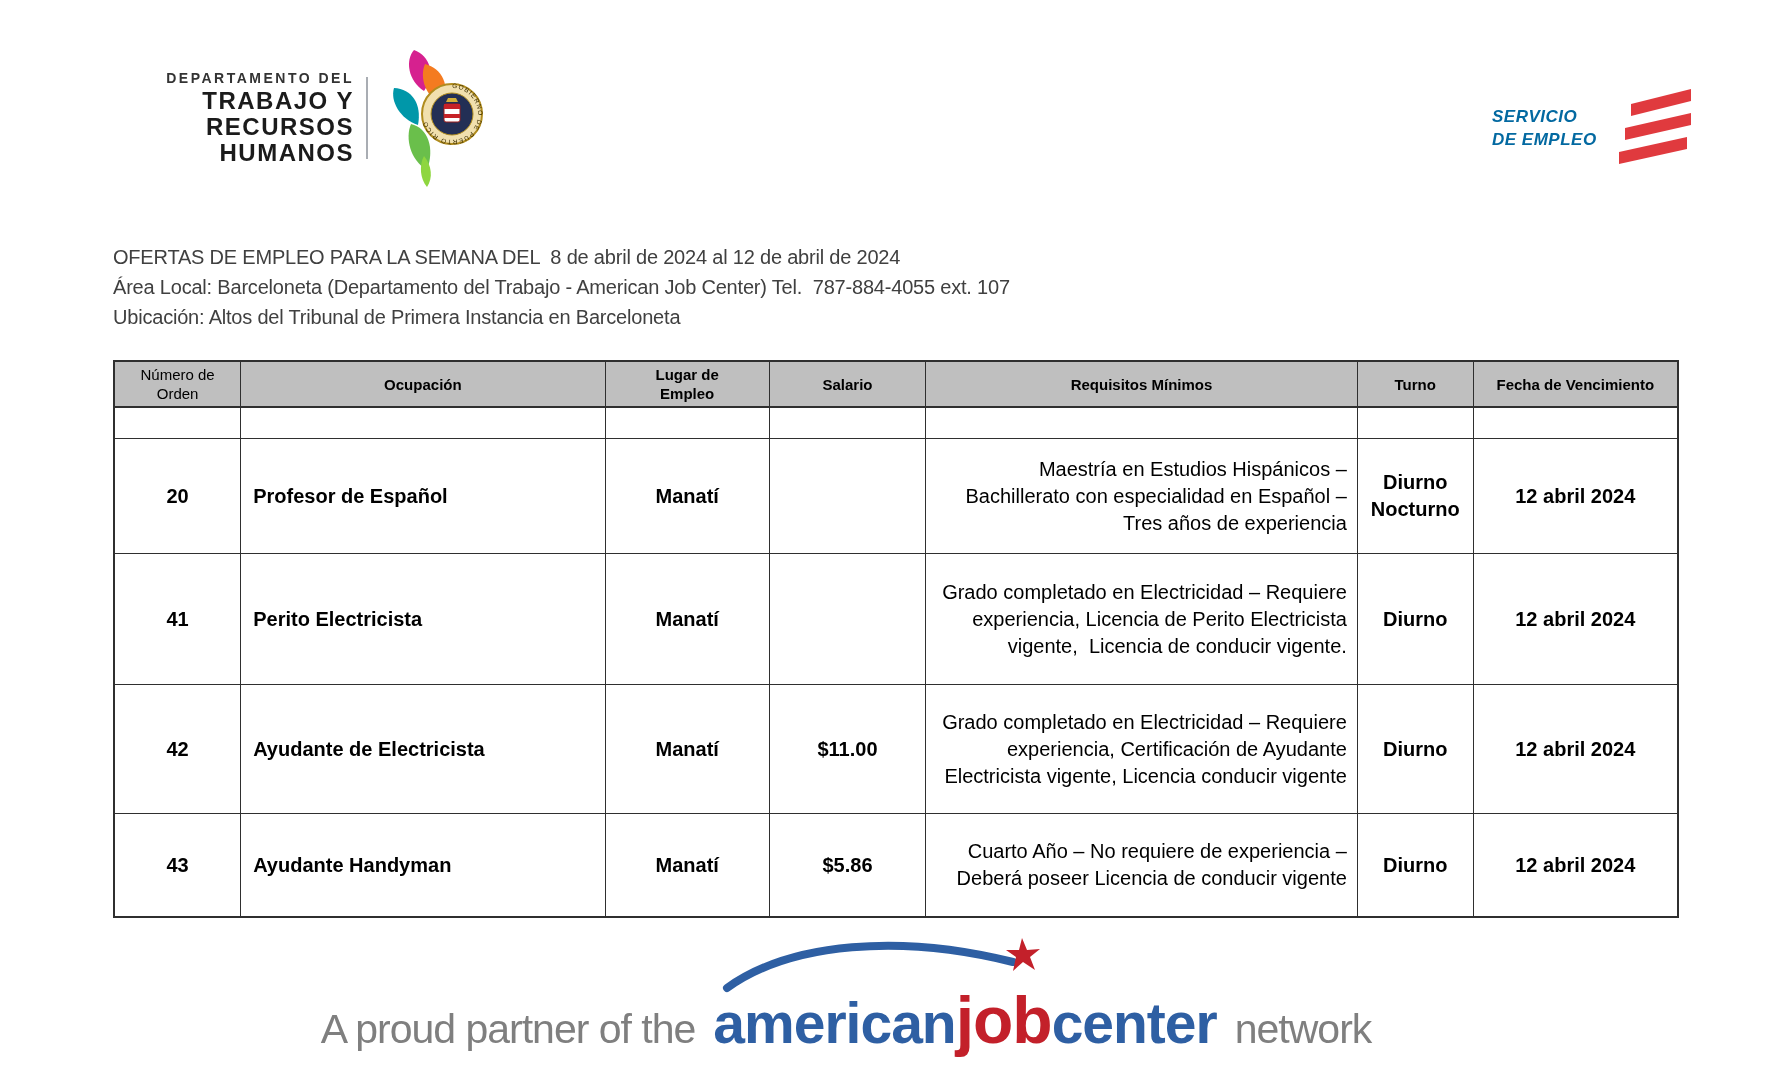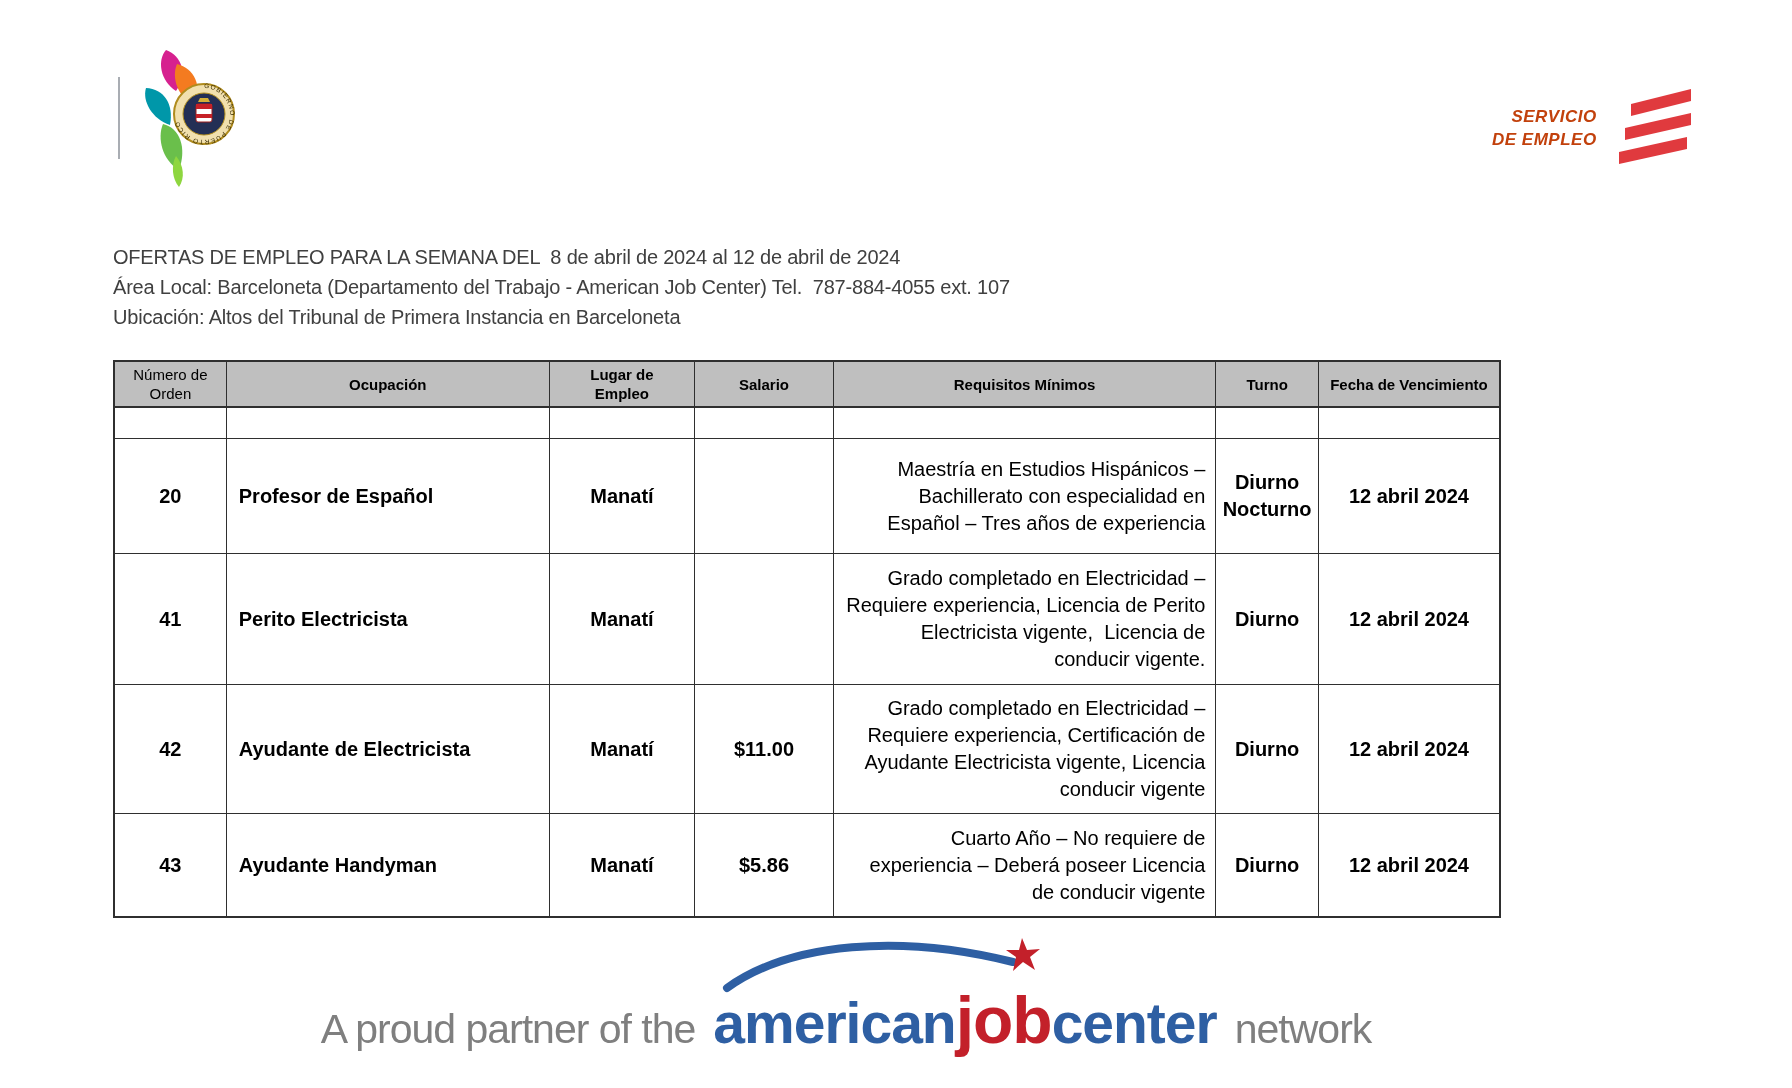--- a/index.html
+++ b/index.html
@@ -11,31 +11,31 @@
   
   .dtrh-logo{position:absolute;left:106px;top:48px;display:flex;align-items:center;}
   .dtrh-text{width:248px;text-align:right;color:#222;}
   .dtrh-l1{font-size:14px;font-weight:600;letter-spacing:2.5px;color:#333;margin-bottom:2px;}
   .dtrh-l2,.dtrh-l3{font-size:24px;font-weight:800;letter-spacing:1.5px;color:#1b1b1b;line-height:26px;}
   .dtrh-divider{width:2px;height:82px;background:#a9adb3;margin:0 10px 0 12px;}
   .dtrh-ribbon{display:block;}
 
   
   .se-logo{position:absolute;left:1492px;top:86px;display:flex;align-items:center;}
-  .se-text{text-align:right;color:#c2410c;font-style:italic;font-weight:bold;
+  .se-text{color:#0369a1;font-style:italic;font-weight:bold;
            font-size:17px;line-height:23px;letter-spacing:.5px;}
   .se-stripes{display:block;margin-left:4px;}
 
   
   .title-block{position:absolute;left:113px;top:242px;font-weight:normal;font-size:20px;
                line-height:30px;color:#404040;letter-spacing:-0.2px;}
   .title-line{white-space:pre-wrap;}
 
   
-  table.jobs{position:absolute;left:113px;top:360px;width:1388px;border-collapse:collapse;
+  table.jobs{position:absolute;left:113px;top:360px;width:1566px;border-collapse:collapse;
              border:2px solid #2f2f2f;table-layout:fixed;}
   .jobs th,.jobs td{border:1px solid #2f2f2f;vertical-align:middle;overflow:hidden;}
   .jobs th{background:#bfbfbf;font-size:15px;line-height:19px;font-weight:bold;
            text-align:center;height:42px;white-space:pre-line;border-bottom:2px solid #2f2f2f;}
   .jobs th.th-light{font-weight:normal;}
   .jobs td{font-size:20px;}
   .row-empty td{height:28px;}
   .cell-center{text-align:center;font-weight:bold;}
   .cell-ocup{text-align:left;font-weight:bold;padding-left:12px;}
   .cell-req{text-align:right;font-weight:normal;font-size:19.5px;line-height:27px;
@@ -54,20 +54,25 @@
   .ajc-space{width:18px;}
   .ajc-brand{position:relative;display:flex;align-items:baseline;}
   .ajc-swoosh{position:absolute;left:8px;top:-46px;overflow:visible;pointer-events:none;}
 </style>
 </head>
 <body>
 
 <div class="page">
 
   <div class="dtrh-logo">
+    <div class="dtrh-text">
+      <div class="dtrh-l1">DEPARTAMENTO DEL</div>
+      <div class="dtrh-l2">TRABAJO Y</div>
+      <div class="dtrh-l3">RECURSOS HUMANOS</div>
+    </div>
     <div class="dtrh-divider"></div>
     <svg class="dtrh-ribbon" width="132" height="140" viewBox="0 0 132 140">
       <path d="M36,2 C52,8 58,26 46,43 C30,33 27,12 36,2 Z" fill="#d6218f"></path>
       <path d="M47,16 C64,20 73,38 64,57 C48,49 41,30 47,16 Z" fill="#f47b20"></path>
       <path d="M16,40 C34,41 44,56 40,77 C22,71 12,53 16,40 Z" fill="#0097a9"></path>
       <path d="M33,76 C50,80 57,100 49,122 C32,112 27,90 33,76 Z" fill="#6abf4b"></path>
       <path d="M46,108 C54,118 55,130 49,139 C42,131 41,117 46,108 Z" fill="#8ed63f"></path>
       <g>
         <circle cx="74" cy="66" r="30" fill="#f1e0ae" stroke="#b08c1e" stroke-width="2"></circle>
         <circle cx="74" cy="66" r="21" fill="#232f55" stroke="#b08c1e" stroke-width="1"></circle>

